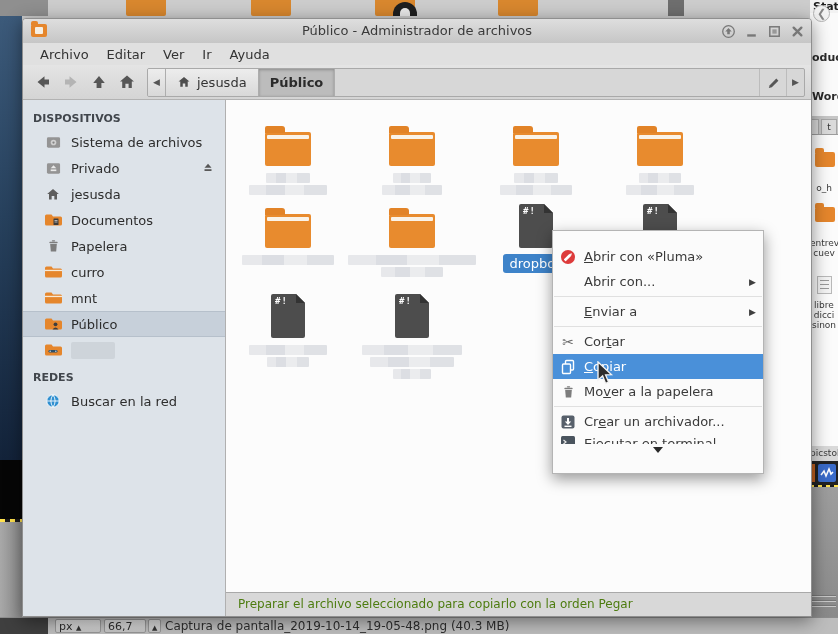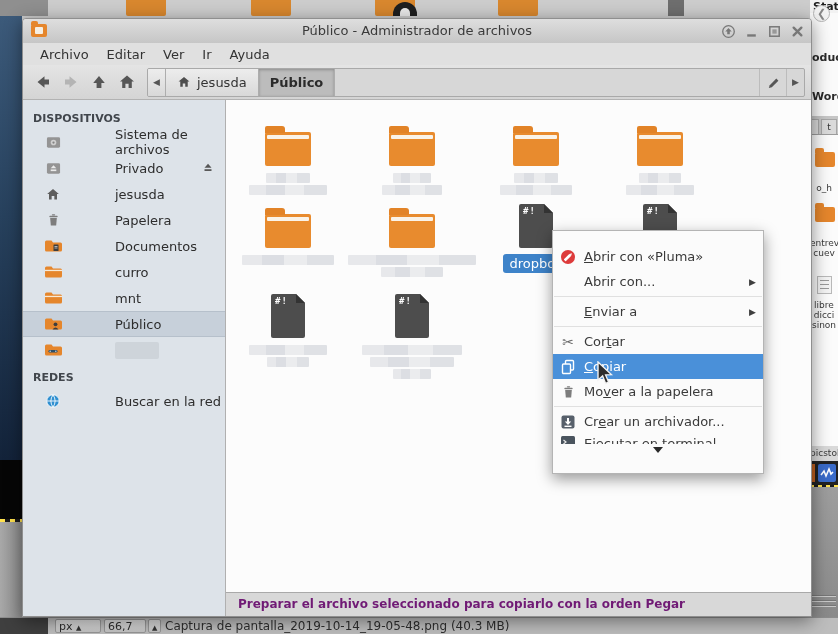--- a/index.html
+++ b/index.html
@@ -85,30 +85,30 @@
   .crumb-btn{display:flex;align-items:center;gap:6px;padding:0 11px;font-size:13px;color:#333;
      background:linear-gradient(#ededed,#d8d8d8);border-right:1px solid #adadad;}
   .crumb-btn.active{background:#bcbcbc;box-shadow:inset 0 1px 3px rgba(0,0,0,.25);font-weight:bold;color:#2b2b2b;}
   .crumb-right{margin-left:auto;display:flex;align-items:stretch;}
   .crumb-tool{width:26px;display:flex;align-items:center;justify-content:center;border-left:1px solid #bcbcbc;}
 
   .window-body{position:absolute;left:0;top:81px;right:0;bottom:0;display:flex;}
   .sidebar{width:203px;background:#dde3e9;border-right:1px solid #b0b0b0;box-sizing:border-box;
      padding-top:4px;overflow:hidden;flex:none;}
   .sb-header{font-size:11px;font-weight:bold;color:#41464c;padding:8px 0 4px 10px;}
-  .sb-item{position:relative;display:flex;align-items:center;height:26px;padding-left:21px;font-size:13px;color:#2d2d2d;gap:44px;}
+  .sb-item{position:relative;display:flex;align-items:center;height:26px;padding-left:21px;font-size:13px;color:#2d2d2d;}
   .sb-item.sel{background:#c7d0da;box-shadow:inset 0 1px 0 #b6c0cb, inset 0 -1px 0 #b6c0cb;}
   .sb-item .icn{width:18px;height:16px;margin-right:9px;flex:none;display:flex;align-items:center;justify-content:center;}
   .sb-blur{width:44px;height:17px;background:#ced4da;border-radius:2px;}
   .sb-eject{position:absolute;right:9px;top:5px;width:16px;height:16px;display:flex;align-items:center;justify-content:center;}
 
   .main-wrap{flex:1;position:relative;background:#fcfcfc;}
   .iconview{position:absolute;left:0;top:0;right:0;bottom:24px;overflow:hidden;}
   .statusbar{position:absolute;left:0;right:0;bottom:0;height:24px;background:#d8d8d8;border-top:1px solid #a9a9a9;
-     font-size:12px;color:#701a75;line-height:23px;padding-left:12px;box-sizing:border-box;white-space:nowrap;overflow:hidden;font-weight:bold;}
+     font-size:12px;color:#4d7c0f;line-height:23px;padding-left:12px;box-sizing:border-box;white-space:nowrap;overflow:hidden;}
 
   
   .grid-item{position:absolute;width:112px;display:flex;flex-direction:column;align-items:center;}
   .fold{width:46px;height:34px;background:#e88b2e;border-radius:2px;position:relative;margin-top:10px;}
   .fold:before{content:"";position:absolute;top:-6px;left:0;width:20px;height:7px;background:#e28327;border-radius:2px 3px 0 0;}
   .fold:after{content:"";position:absolute;top:3px;left:2px;right:2px;height:4px;background:#faf3e8;border-radius:1px;}
   .scrpt{width:34px;height:44px;background:#4d4d4d;border-radius:2px;position:relative;}
   .scrpt .cut{position:absolute;right:-1px;top:-1px;width:0;height:0;border-top:11px solid #fcfcfc;border-left:11px solid transparent;}
   .scrpt .flap{position:absolute;right:0;top:0;width:0;height:0;border-bottom:9px solid #333;border-right:9px solid transparent;}
   .scrpt .badge{position:absolute;left:4px;top:2px;color:#fff;font-family:"DejaVu Sans Mono","Liberation Mono",monospace;
@@ -328,38 +328,38 @@
           <div class="sb-item">
             <span class="icn">
               <svg width="16" height="15" viewBox="0 0 18 18">
                 <path d="M9 2.5 L16 8.5 H13.8 V15 H10.6 V10.8 H7.4 V15 H4.2 V8.5 H2 Z" fill="#5d5d5d"></path>
               </svg>
             </span>
             <span class="sb-label">jesusda</span>
           </div>
           <div class="sb-item">
             <span class="icn">
-              <svg width="15" height="16" viewBox="0 0 18 18">
-                <rect x="7" y="2" width="4" height="1.6" rx=".8" fill="#7d7d7d"></rect>
-                <rect x="4" y="4" width="10" height="1.6" rx=".8" fill="#7d7d7d"></rect>
-                <path d="M5 6.6 H13 L12.2 15.5 H5.8 Z" fill="#7d7d7d"></path>
-              </svg>
-            </span>
-            <span class="sb-label">Papelera</span>
-          </div>
-          <div class="sb-item">
-            <span class="icn">
               <svg width="18" height="14" viewBox="0 0 18 14">
                 <path d="M1 3 q0-1.5 1.5-1.5 h5 l1.5 2 h7.5 q1.5 0 1.5 1.5 v6 q0 1.5-1.5 1.5 h-14 q-1.5 0-1.5-1.5 z" fill="#e5862c"></path>
                 <rect x="9.5" y="5.5" width="5" height="6.5" rx=".5" fill="#3d3d3d"></rect>
                 <rect x="10.5" y="7" width="3" height=".8" fill="#cfcfcf"></rect>
                 <rect x="10.5" y="8.6" width="3" height=".8" fill="#cfcfcf"></rect>
               </svg>
             </span>
             <span class="sb-label">Documentos</span>
+          </div>
+          <div class="sb-item">
+            <span class="icn">
+              <svg width="15" height="16" viewBox="0 0 18 18">
+                <rect x="7" y="2" width="4" height="1.6" rx=".8" fill="#7d7d7d"></rect>
+                <rect x="4" y="4" width="10" height="1.6" rx=".8" fill="#7d7d7d"></rect>
+                <path d="M5 6.6 H13 L12.2 15.5 H5.8 Z" fill="#7d7d7d"></path>
+              </svg>
+            </span>
+            <span class="sb-label">Papelera</span>
           </div>
           <div class="sb-item">
             <span class="icn">
               <svg width="18" height="14" viewBox="0 0 18 14">
                 <path d="M1 3 q0-1.5 1.5-1.5 h5 l1.5 2 h7.5 q1.5 0 1.5 1.5 v6 q0 1.5-1.5 1.5 h-14 q-1.5 0-1.5-1.5 z" fill="#e5862c"></path>
                 <rect x="1" y="4.8" width="17" height="1.3" fill="#f7ead6"></rect>
               </svg>
             </span>
             <span class="sb-label">curro</span>
           </div>

